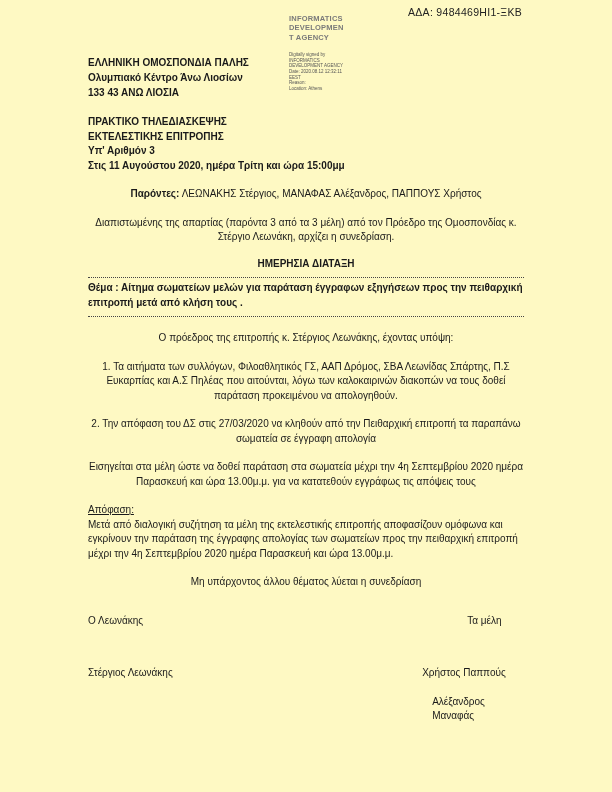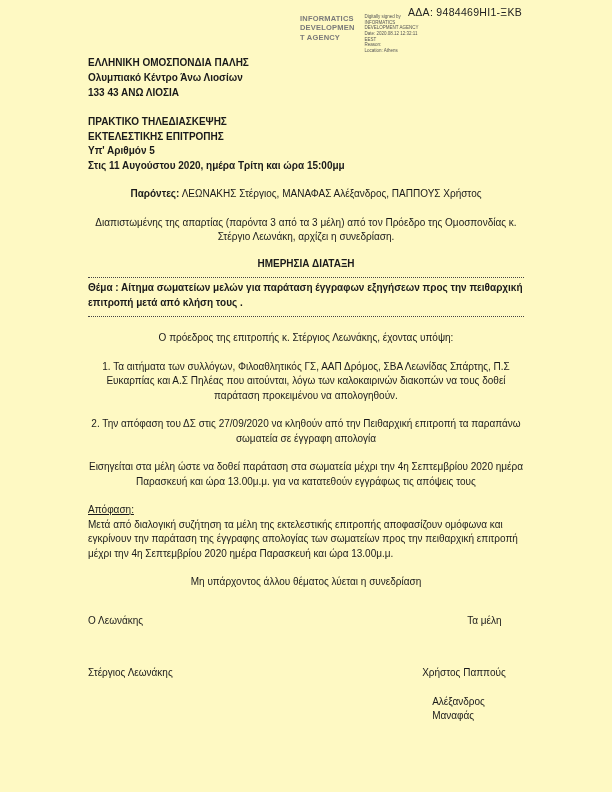--- a/index.html
+++ b/index.html
@@ -26,23 +26,24 @@
     position: absolute;
     top: 6px;
     left: 408px;
     font-size: 10.5px;
     color: #222;
     letter-spacing: 0.3px;
   }
   .stamp {
     position: absolute;
     top: 14px;
-    left: 300px;
+    left: 289px;
     display: flex;
     gap: 10px;
+    flex-direction: column;
   }
   .stamp-agency {
     font-size: 7.5px;
     font-weight: bold;
     color: #7a7a7a;
     line-height: 1.25;
     letter-spacing: 0.2px;
     white-space: nowrap;
   }
   .stamp-details {
@@ -117,21 +118,21 @@
 
     <div class="letterhead">
       <div>ΕΛΛΗΝΙΚΗ ΟΜΟΣΠΟΝΔΙΑ ΠΑΛΗΣ</div>
       <div>Ολυμπιακό Κέντρο Άνω Λιοσίων</div>
       <div>133 43 ΑΝΩ ΛΙΟΣΙΑ</div>
     </div>
 
     <div class="title-block">
       <div>ΠΡΑΚΤΙΚΟ ΤΗΛΕΔΙΑΣΚΕΨΗΣ</div>
       <div>ΕΚΤΕΛΕΣΤΙΚΗΣ ΕΠΙΤΡΟΠΗΣ</div>
-      <div>Υπ' Αριθμόν 5</div>
+      <div>Υπ' Αριθμόν 3</div>
       <div>Στις 11 Αυγούστου 2020, ημέρα Τρίτη και ώρα 15:00μμ</div>
     </div>
 
     <p class="para">
       <span class="bold">Παρόντες:</span>
       <span>ΛΕΩΝΑΚΗΣ Στέργιος, ΜΑΝΑΦΑΣ Αλέξανδρος, ΠΑΠΠΟΥΣ Χρήστος</span>
     </p>
 
     <p class="para">Διαπιστωμένης της απαρτίας (παρόντα 3 από τα 3 μέλη) από τον Πρόεδρο της Ομοσπονδίας κ. Στέργιο Λεωνάκη, αρχίζει η συνεδρίαση.</p>
 
@@ -140,21 +141,21 @@
     <div class="dotted-sep"></div>
 
     <p class="theme">Θέμα : Αίτημα σωματείων μελών για παράταση έγγραφων εξηγήσεων προς την πειθαρχική επιτροπή μετά από κλήση τους .</p>
 
     <div class="dotted-sep"></div>
 
     <p class="para">Ο πρόεδρος της επιτροπής κ. Στέργιος Λεωνάκης, έχοντας υπόψη:</p>
 
     <p class="para">1. Τα αιτήματα των συλλόγων, Φιλοαθλητικός ΓΣ, ΑΑΠ Δρόμος, ΣΒΑ Λεωνίδας Σπάρτης, Π.Σ Ευκαρπίας και Α.Σ Πηλέας που αιτούνται, λόγω των καλοκαιρινών διακοπών να τους δοθεί παράταση προκειμένου να απολογηθούν.</p>
 
-    <p class="para">2. Την απόφαση του ΔΣ στις 27/09/2020 να κληθούν από την Πειθαρχική επιτροπή τα παραπάνω σωματεία σε έγγραφη απολογία</p>
+    <p class="para">2. Την απόφαση του ΔΣ στις 27/03/2020 να κληθούν από την Πειθαρχική επιτροπή τα παραπάνω σωματεία σε έγγραφη απολογία</p>
 
     <p class="para">Εισηγείται στα μέλη ώστε να δοθεί παράταση στα σωματεία μέχρι την 4η Σεπτεμβρίου 2020 ημέρα Παρασκευή και ώρα 13.00μ.μ. για να κατατεθούν εγγράφως τις απόψεις τους</p>
 
     <p class="decision-label">Απόφαση:</p>
 
     <p>Μετά από διαλογική συζήτηση τα μέλη της εκτελεστικής επιτροπής αποφασίζουν ομόφωνα και εγκρίνουν την παράταση της έγγραφης απολογίας των σωματείων προς την πειθαρχική επιτροπή μέχρι την 4η Σεπτεμβρίου 2020 ημέρα Παρασκευή και ώρα 13.00μ.μ.</p>
 
     <p class="para">Μη υπάρχοντος άλλου θέματος λύεται η συνεδρίαση</p>
 
     <div class="sig-titles">

